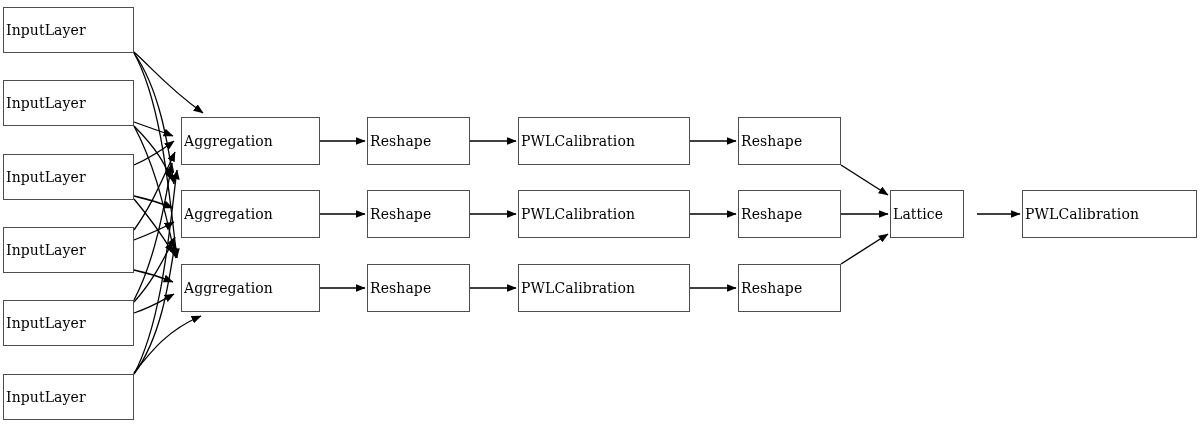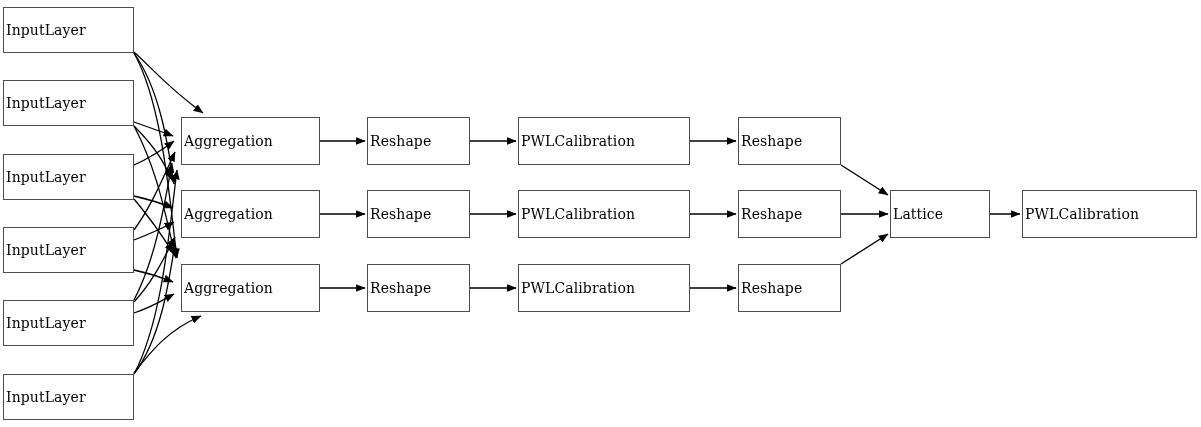--- a/index.html
+++ b/index.html
@@ -152,21 +152,21 @@
       </div>
       <div class="node" style="left: 738px; top: 117px; width: 103px; height: 48px;">
         <span class="node-label">Reshape</span>
       </div>
       <div class="node" style="left: 738px; top: 190px; width: 103px; height: 48px;">
         <span class="node-label">Reshape</span>
       </div>
       <div class="node" style="left: 738px; top: 264px; width: 103px; height: 48px;">
         <span class="node-label">Reshape</span>
       </div>
-      <div class="node" style="left: 890px; top: 190px; width: 100px; height: 48px;">
+      <div class="node" style="left: 890px; top: 190px; width: 74px; height: 48px;">
         <span class="node-label">Lattice</span>
       </div>
       <div class="node" style="left: 1022px; top: 190px; width: 175px; height: 48px;">
         <span class="node-label">PWLCalibration</span>
       </div>
     </div>
 
 </div>
 
 </body></html>

